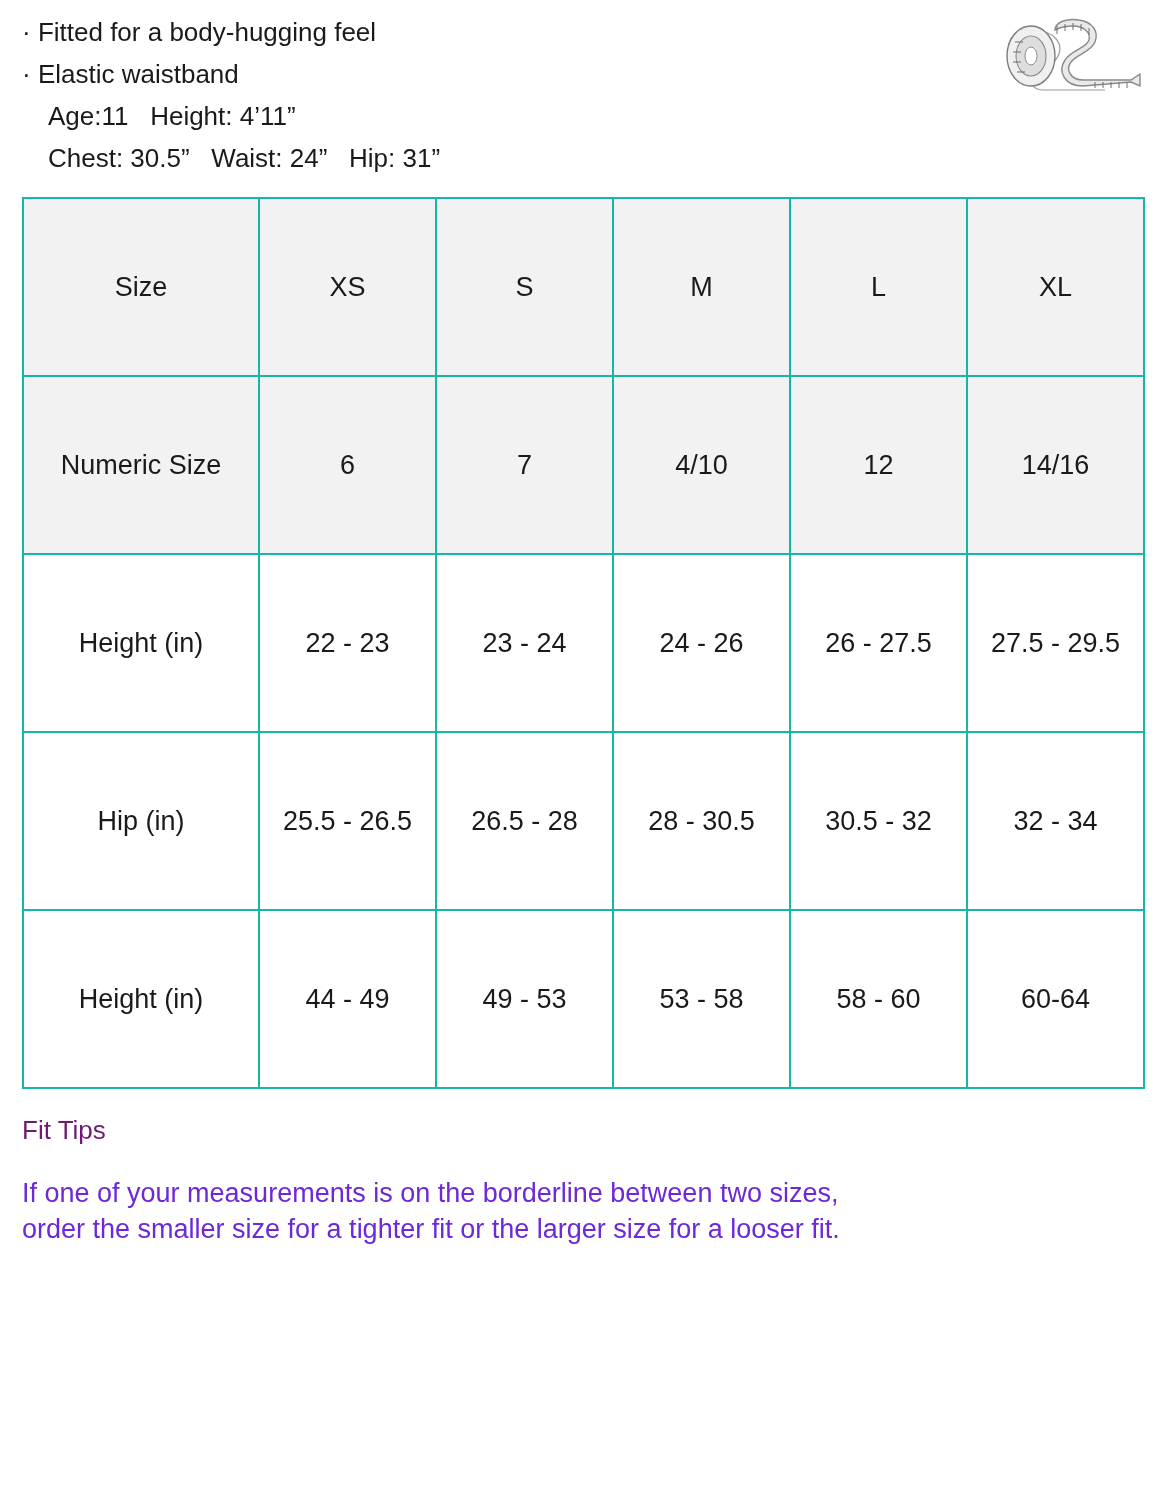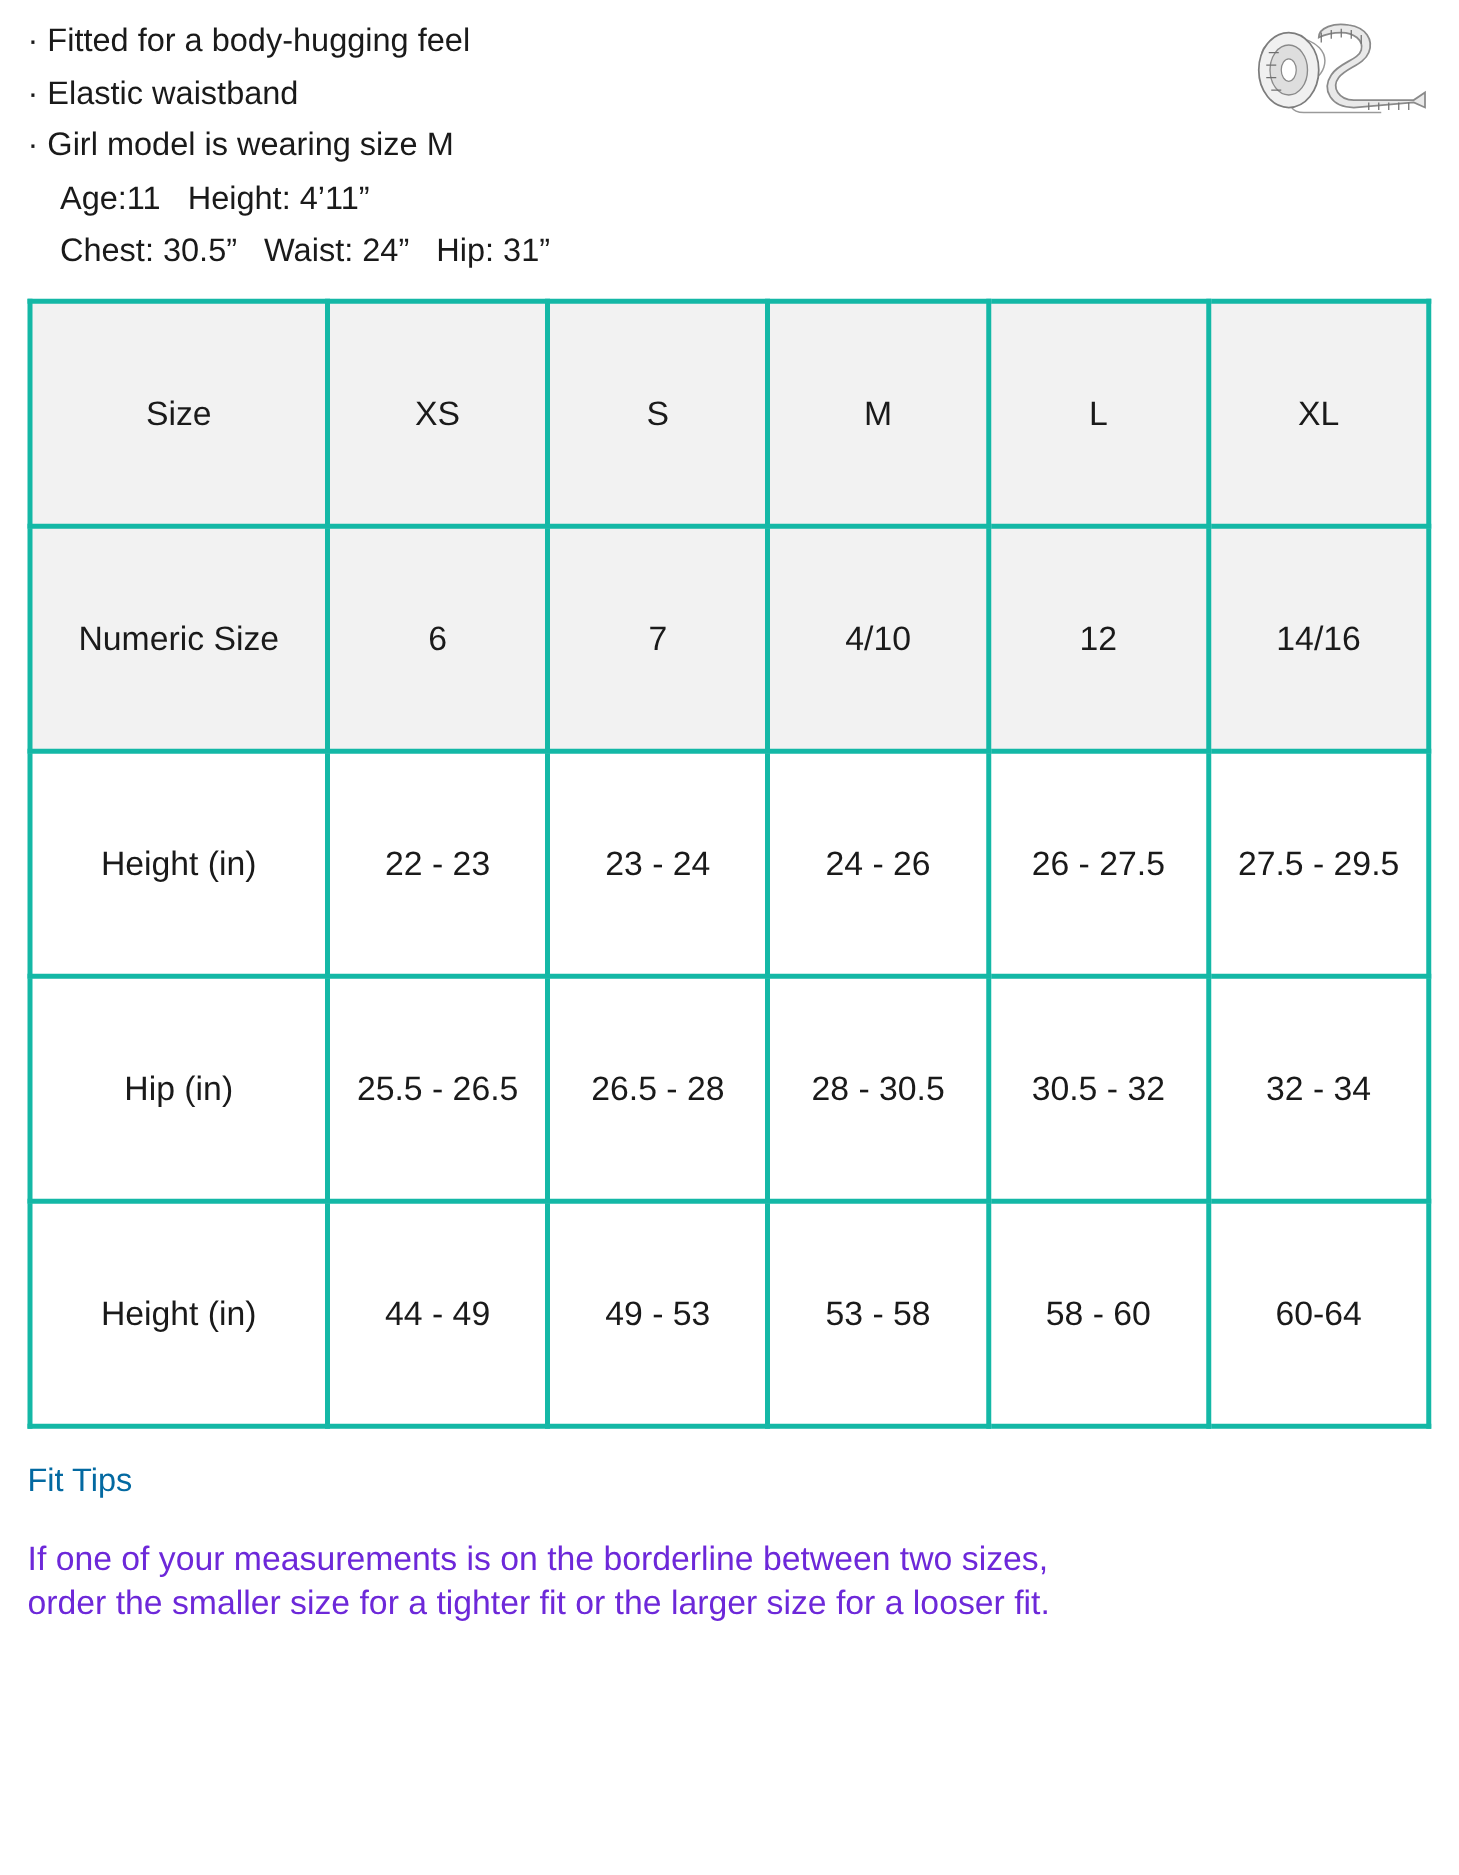--- a/index.html
+++ b/index.html
@@ -59,21 +59,21 @@
   }
 
   
   .size-table {
     width: 100%;
     border-collapse: collapse;
     margin-top: 18px;
     table-layout: fixed;
   }
   .size-table td {
-    border: 4px solid #14b8a6;
+    border: 2px solid #14b8a6;
     text-align: center;
     vertical-align: middle;
     font-size: 27px;
     color: #1a1a1a;
     padding: 0;
   }
   .row-head td { height: 176px; }
   .row-shade td {
     background: #f2f2f2;
     height: 176px;
@@ -81,21 +81,21 @@
   .row-plain td { height: 176px; }
   .col-label {
     font-size: 27px;
   }
   .size-table td.first-col { width: 234px; }
 
   
   .fit-tips-title {
     font-size: 26px;
     margin-top: 26px;
-    color: #0369a1;
+    color: #701a75;
   }
   .fit-tips-body {
     font-size: 27px;
     line-height: 1.30;
     margin-top: 30px;
     color: #6d28d9;
   }
   .fit-tips-body div { white-space: nowrap; }
 </style>
 </head>
@@ -128,21 +128,20 @@
           <line x1="22" y1="56" x2="30" y2="56"></line>
         </g>
       </g>
     </svg>
   </div>
 
 
   <div class="bullets">
     <div class="bullet">· Fitted for a body-hugging feel</div>
     <div class="bullet">· Elastic waistband</div>
-    <div class="bullet">· Girl model is wearing size M</div>
     <div class="sub">Age:11   Height: 4’11”</div>
     <div class="sub">Chest: 30.5”   Waist: 24”   Hip: 31”</div>
   </div>
 
   <table class="size-table">
     <tbody>
       <tr class="row-shade row-head">
         <td class="first-col col-label">Size</td>
         <td>XS</td>
         <td>S</td>

